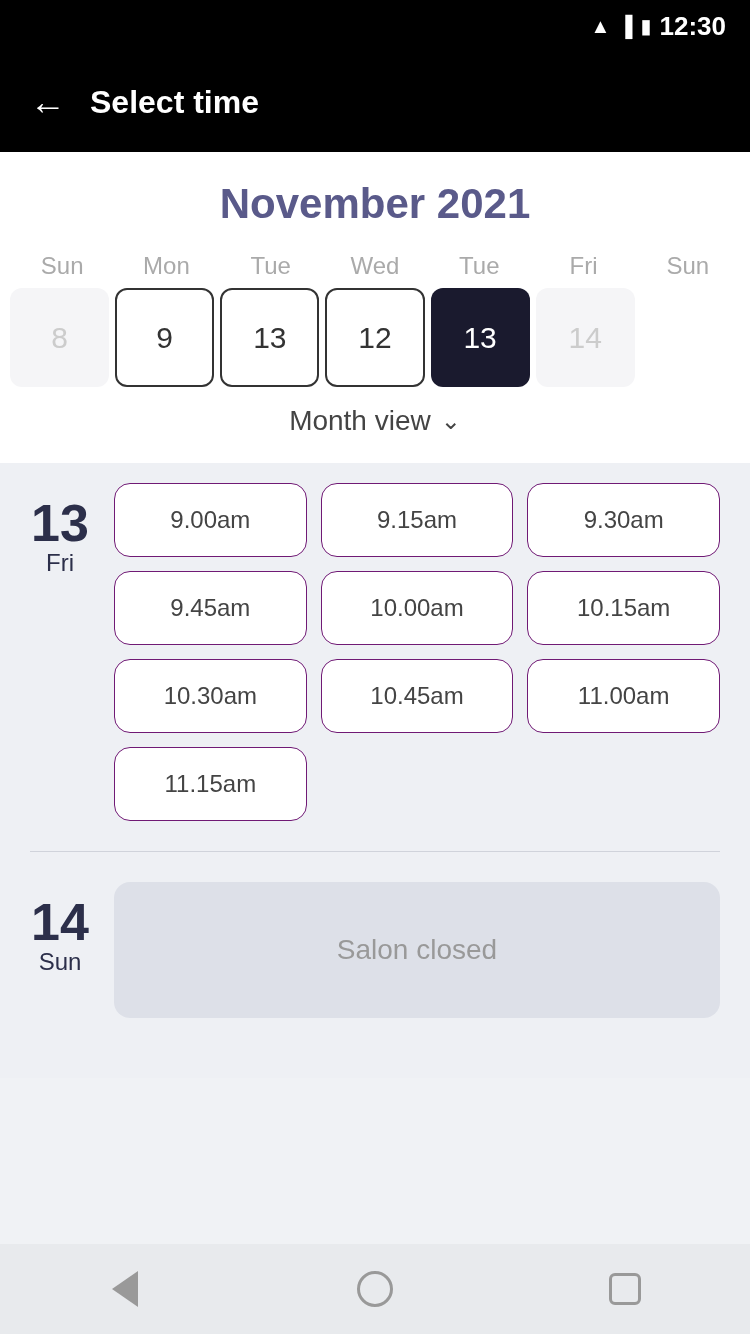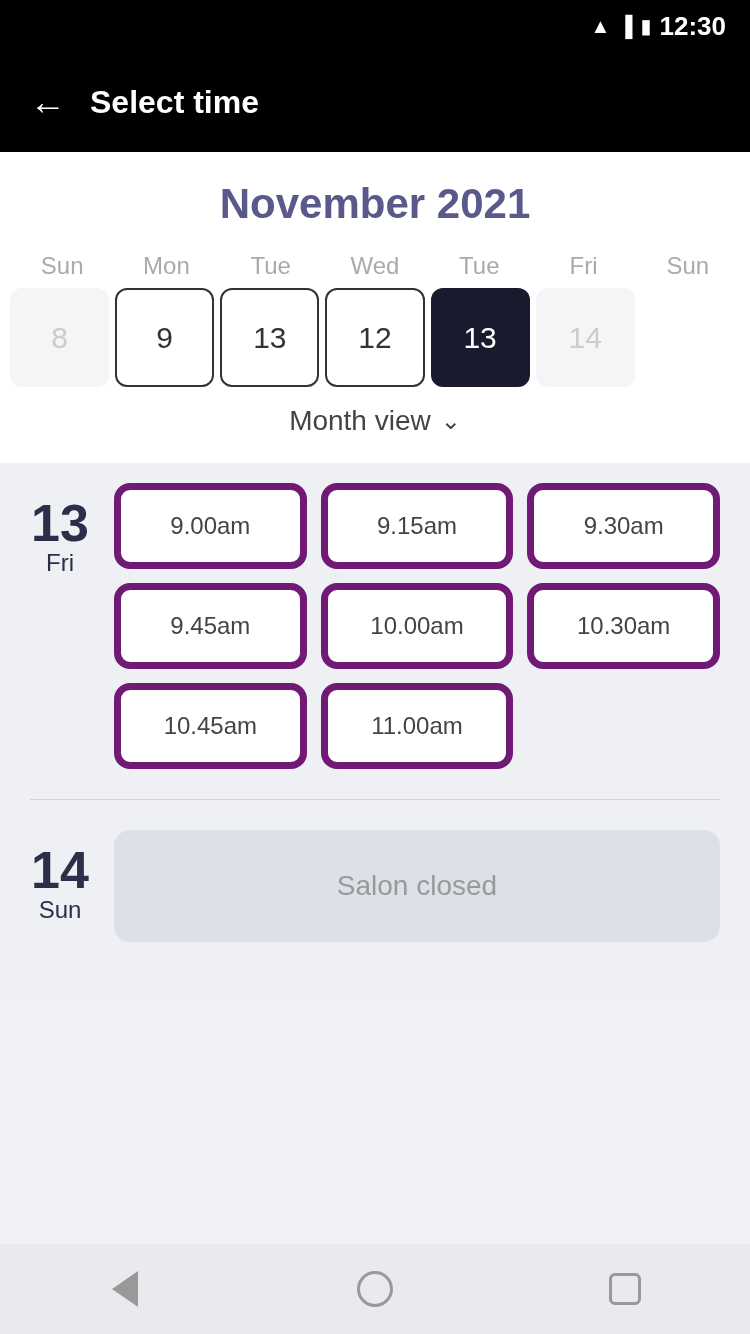--- a/index.html
+++ b/index.html
@@ -178,42 +178,42 @@
 
     .time-slot {
       background: #fff;
       border-radius: 16px;
       padding: 22px 10px;
       text-align: center;
       font-size: 24px;
       color: #444;
       font-weight: 400;
       cursor: pointer;
-      border: 7px solid #701a75;
+      border: 1px solid #701a75;
     }
 
     .divider {
       height: 1px;
       background: #d0d3db;
       margin: 30px 0;
     }
 
     
     .salon-closed-block {
       display: flex;
       flex-direction: row;
       align-items: flex-start;
       gap: 24px;
       margin-bottom: 30px;
     }
     .salon-closed-msg {
       flex: 1;
       background: #dde0e8;
       border-radius: 16px;
-      padding: 40px 20px;
+      padding: 52px 20px;
       text-align: center;
       font-size: 28px;
       color: #999;
       font-weight: 400;
     }
 
     
     .bottom-nav {
       width: 750px;
       height: 90px;
@@ -308,23 +308,25 @@
     <div class="day-label">
       <span class="day-number">13</span>
       <span class="day-name">Fri</span>
     </div>
     <div class="slots-grid">
       <div class="time-slot">9.00am</div>
       <div class="time-slot">9.15am</div>
       <div class="time-slot">9.30am</div>
       <div class="time-slot">9.45am</div>
       <div class="time-slot">10.00am</div>
+      <div class="time-slot">10.15am</div>
       <div class="time-slot">10.30am</div>
       <div class="time-slot">10.45am</div>
       <div class="time-slot">11.00am</div>
+      <div class="time-slot">11.15am</div>
     </div>
   </div>
 
   <div class="divider"></div>
 
   <div class="salon-closed-block">
     <div class="day-label">
       <span class="day-number">14</span>
       <span class="day-name">Sun</span>
     </div>

